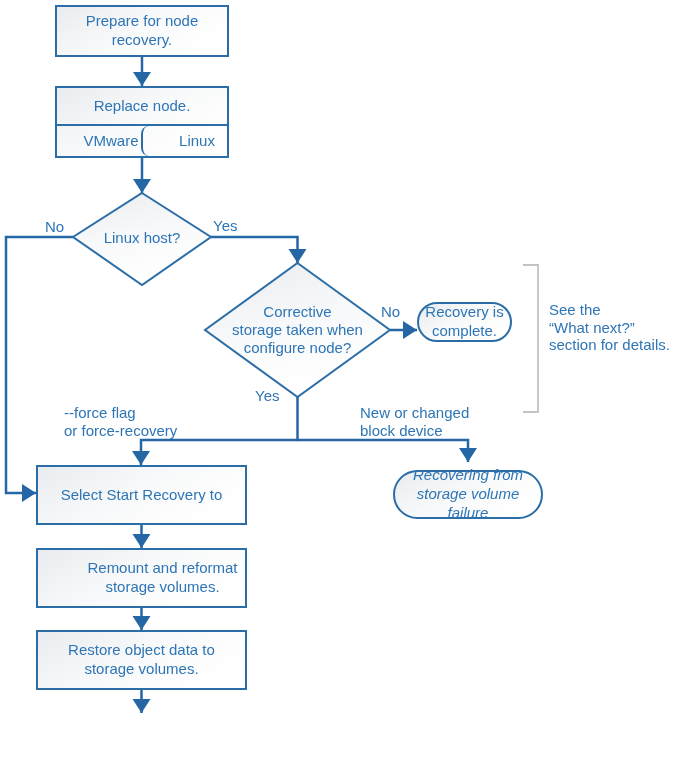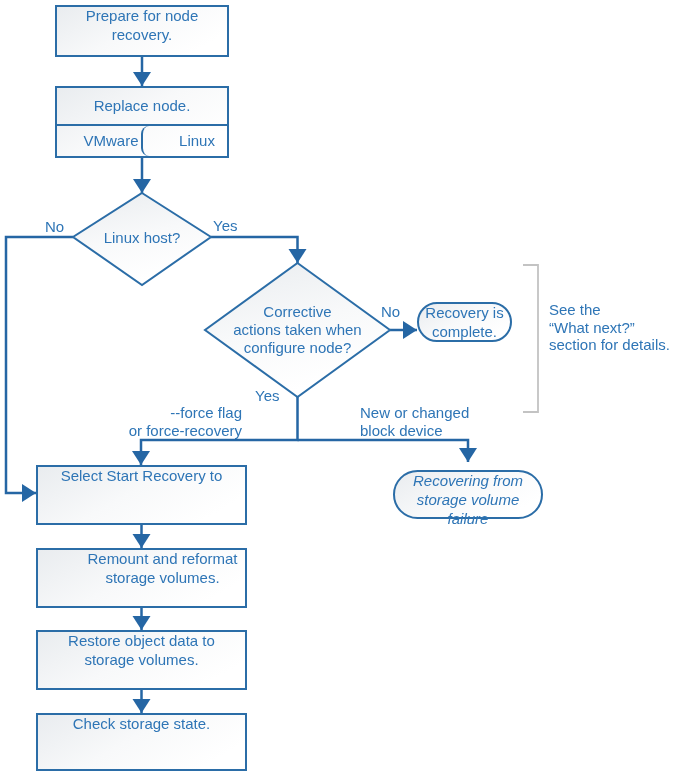--- a/index.html
+++ b/index.html
@@ -10,21 +10,21 @@
   }
   html,body{margin:0;padding:0;background:#fff;}
   .canvas{
     position:relative;width:683px;height:775px;background:#fff;overflow:hidden;
     font-family:"Liberation Sans", sans-serif;color:var(--text);
   }
   .connectors{position:absolute;left:0;top:0;}
   .node{
     position:absolute;box-sizing:border-box;border:2px solid var(--border);
     background:linear-gradient(150deg,#e9ecef 0%,#f8f9fa 45%,#ffffff 85%);
-    display:flex;flex-direction:column;align-items:center;justify-content:flex-start;
+    display:flex;flex-direction:column;align-items:center;justify-content:center;
     text-align:center;font-size:15px;line-height:1.26;color:var(--text);
   }
   .node div{white-space:nowrap;}
   .stadium{border-radius:28px;}
   .stadium2{border-radius:32px;font-style:italic;}
   .replace-box{padding:0;justify-content:stretch;align-items:stretch;}
   .replace-top{height:36px;display:flex;align-items:center;justify-content:center;border-bottom:2px solid var(--border);}
   .replace-row{flex:1;display:flex;}
   .replace-cell{flex:1;display:flex;align-items:center;justify-content:center;padding-left:24px;}
   .cell-right{border-left:2px solid var(--border);border-radius:8px;}
@@ -90,51 +90,48 @@
   <div class="node" style="left:36px;top:548px;width:211px;height:60px;padding-left:42px;">
     <div>Remount and reformat</div>
     <div>storage volumes.</div>
   </div>
 
   <div class="node" style="left:36px;top:630px;width:211px;height:60px;">
     <div>Restore object data to</div>
     <div>storage volumes.</div>
   </div>
 
-  <div class="node" style="left:36px;top:713px;width:211px;height:58px;">
-    <div>Check storage state.</div>
-  </div>
 
   <div class="node stadium" style="left:417px;top:302px;width:95px;height:40px;">
     <div>Recovery is</div>
     <div>complete.</div>
   </div>
 
   <div class="node stadium2" style="left:393px;top:462px;width:150px;height:49px;margin-top:8px;">
     <div>Recovering from</div>
     <div>storage volume</div>
     <div>failure</div>
   </div>
 
   <div class="dlabel" style="left:77px;top:229px;width:130px;">
     <div>Linux host?</div>
   </div>
 
   <div class="dlabel" style="left:212px;top:303px;width:171px;line-height:1.2;">
     <div>Corrective</div>
-    <div>actions taken when</div>
+    <div>storage taken when</div>
     <div>configure node?</div>
   </div>
 
   <span class="flabel" style="left:45px;top:218px;">No</span>
   <span class="flabel" style="left:213px;top:217px;">Yes</span>
   <span class="flabel" style="left:381px;top:303px;">No</span>
   <span class="flabel" style="left:255px;top:387px;">Yes</span>
 
-  <div class="flabel" style="left:92px;top:404px;width:150px;text-align:right;">
+  <div class="flabel" style="left:64px;top:404px;width:150px;text-align:left;">
     <div>--force flag</div>
     <div>or force-recovery</div>
   </div>
 
   <div class="flabel" style="left:360px;top:404px;">
     <div>New or changed</div>
     <div>block device</div>
   </div>
 
   <div class="flabel" style="left:549px;top:301px;">

